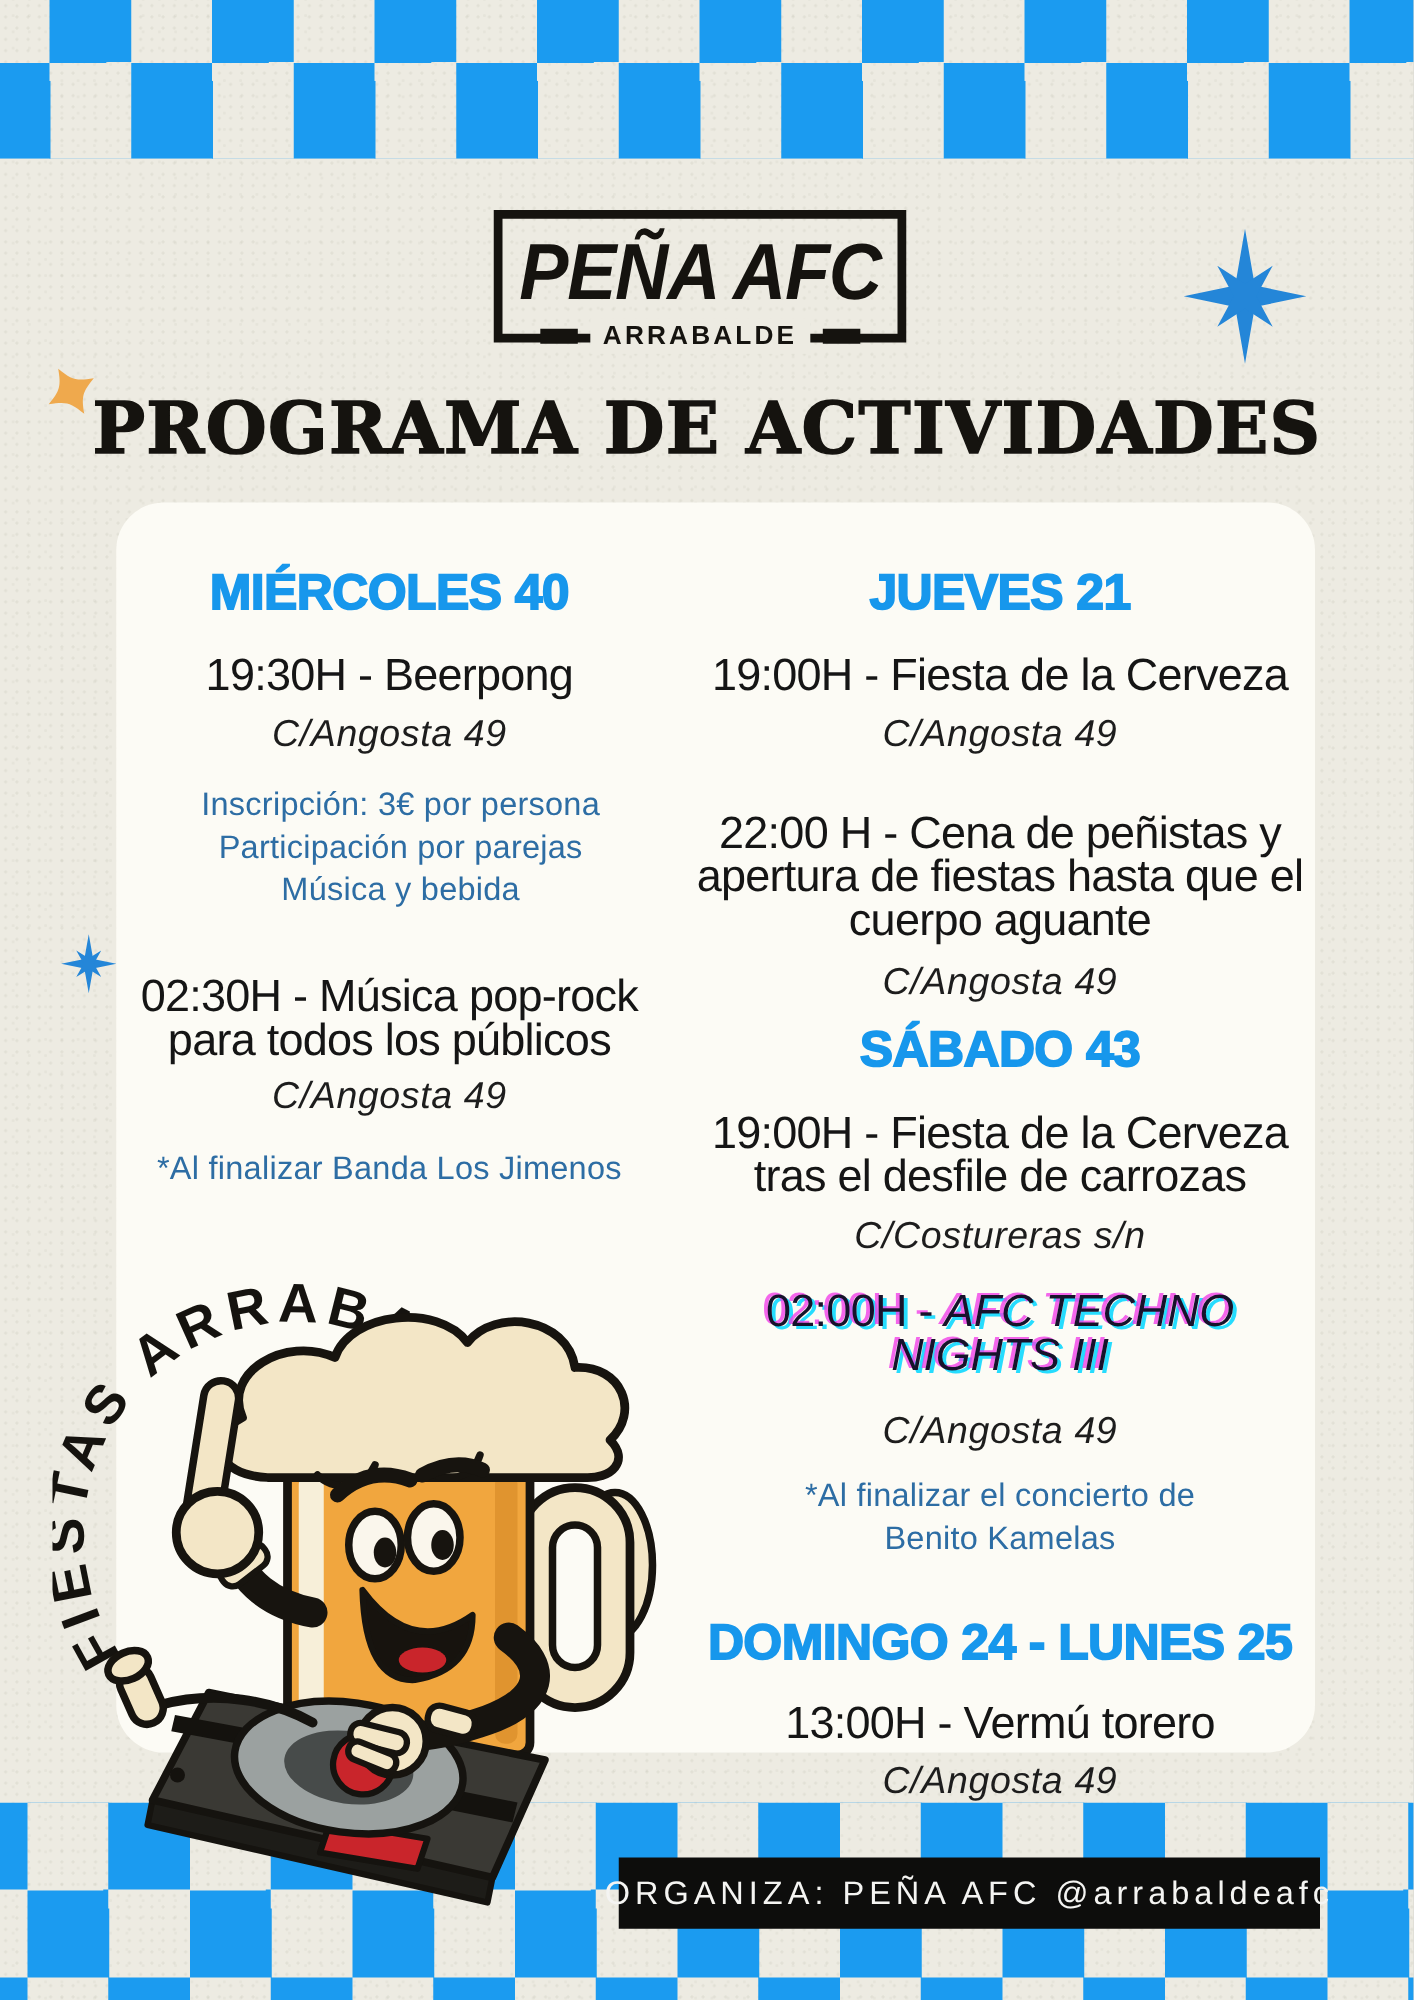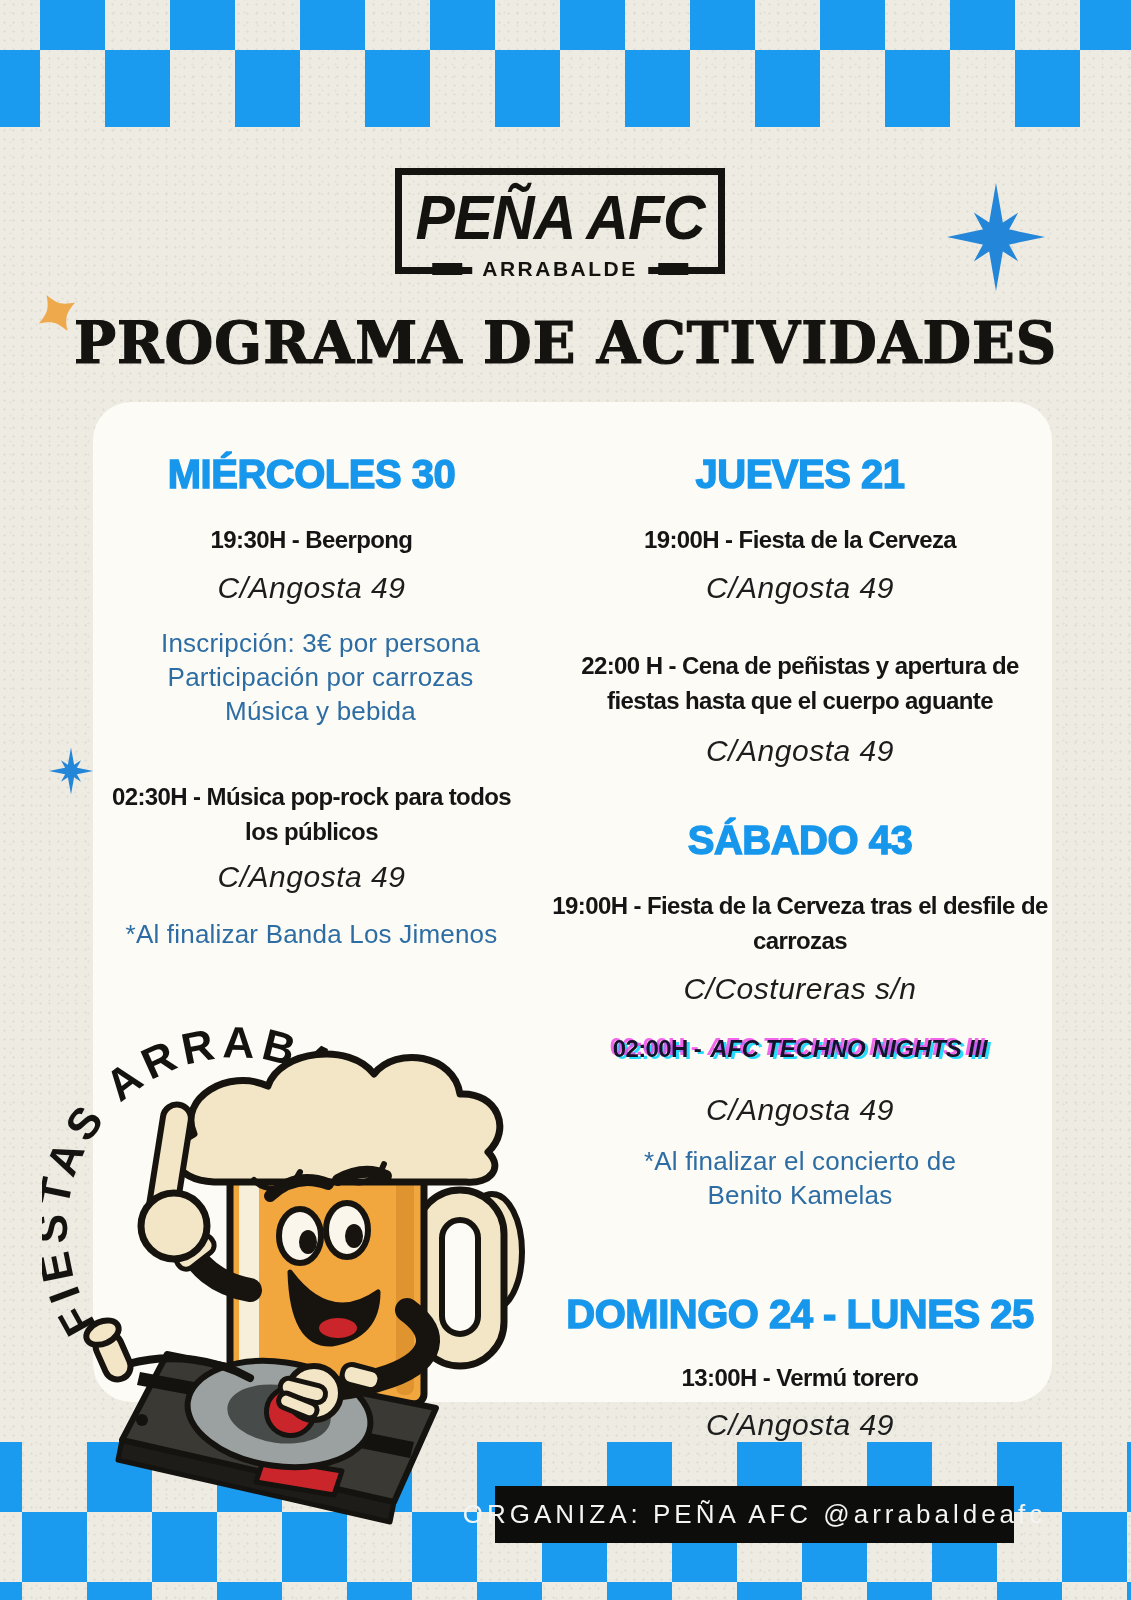--- a/index.html
+++ b/index.html
@@ -34,29 +34,29 @@
     font-family:"DejaVu Serif",serif;font-weight:bold;font-size:56px;color:#15130f;
     letter-spacing:1px;-webkit-text-stroke:1.2px #15130f;transform:scaleY(1.02);}
   
   .card{position:absolute;left:93px;top:402px;width:959px;height:1000px;background:#fcfbf5;border-radius:38px;}
   
   .day{position:absolute;text-align:center;z-index:3;}
   .col-l{left:93px;width:437px;}
   .col-r{left:548px;width:504px;}
   .day-name{margin:0;font-size:40px;line-height:44px;font-weight:bold;color:#1797ec;
     letter-spacing:-.5px;white-space:nowrap;-webkit-text-stroke:1.4px #1797ec;}
-  .event-title{font-size:24px;line-height:35px;font-weight:bold;color:#151515;letter-spacing:-.6px;}
+  .event-title{font-size:36px;line-height:35px;font-weight:normal;color:#151515;letter-spacing:-.6px;}
   .location{font-size:30px;line-height:36px;font-style:italic;color:#1d1d1d;letter-spacing:.5px;}
   .note{font-size:26px;line-height:34px;color:#2d6da4;letter-spacing:.2px;}
   
   .glitch{color:#16122b;text-shadow:-3px -2px 0 rgba(240,65,233,.8), 3px 2px 0 rgba(0,214,255,.85);}
   .glitch .g-time{margin-right:9px;}
   .glitch .g-name{font-style:italic;letter-spacing:-.2px;}
   
-  .footer-bar{position:absolute;left:495px;top:1486px;width:519px;height:57px;background:#0d0d0c;
+  .footer-bar{position:absolute;left:495px;top:1486px;width:561px;height:57px;background:#0d0d0c;
     display:flex;align-items:center;justify-content:center;z-index:6;}
   .footer-text{color:#f4f4f2;font-size:26px;letter-spacing:4px;white-space:nowrap;font-weight:normal;}
   .art{position:absolute;left:42px;top:1012px;z-index:5;}
 </style>
 </head>
 <body>
 
 <div class="poster">
 
   <div class="checker checker-top"></div>
@@ -85,26 +85,26 @@
     <div class="logo-sub">
       <span class="dash"></span>
       <span class="logo-sub-text">ARRABALDE</span>
       <span class="dash"></span>
     </div>
   </div>
 
   <h1 class="main-title">PROGRAMA DE ACTIVIDADES</h1>
 
   <section class="day col-l" style="top:452px;">
-    <h2 class="day-name">MIÉRCOLES 30</h2>
+    <h2 class="day-name">MIÉRCOLES 40</h2>
     <div class="event-title" style="margin-top:26px;">19:30H - Beerpong</div>
     <div class="location" style="margin-top:13px;">C/Angosta 49</div>
     <div style="margin-top:20px;padding-left:18px;">
       <div class="note">Inscripción: 3€ por persona</div>
-      <div class="note">Participación por carrozas</div>
+      <div class="note">Participación por parejas</div>
       <div class="note">Música y bebida</div>
     </div>
   </section>
 
   <section class="day col-l" style="top:753px;">
     <div class="event-title" style="margin-top:26px;">02:30H - Música pop-rock para todos los públicos</div>
     <div class="location" style="margin-top:10px;">C/Angosta 49</div>
     <div class="note" style="margin-top:22px;">*Al finalizar Banda Los Jimenos</div>
   </section>
 

